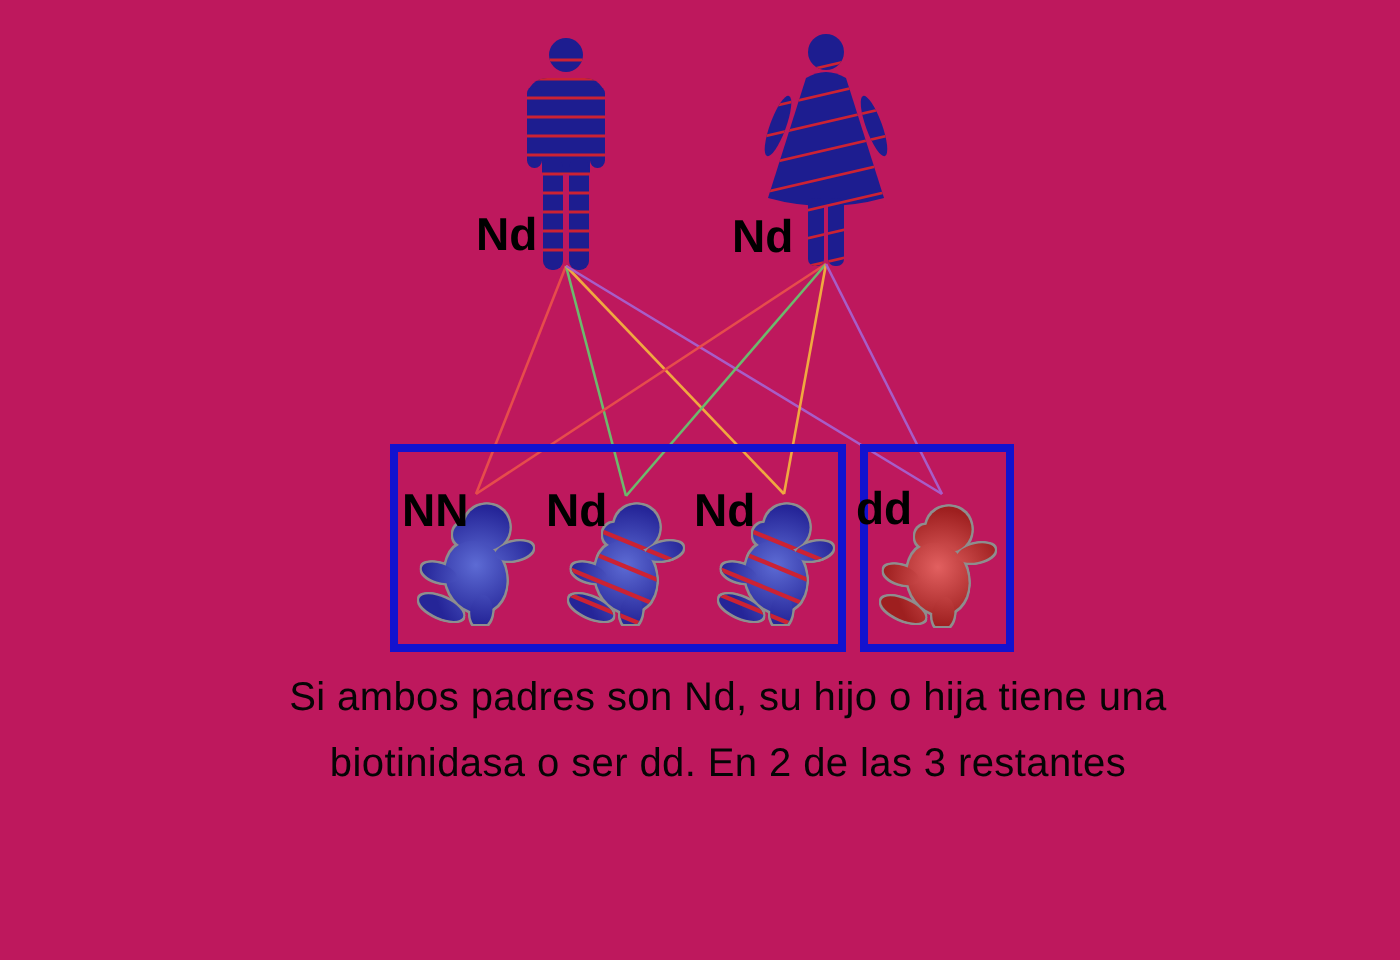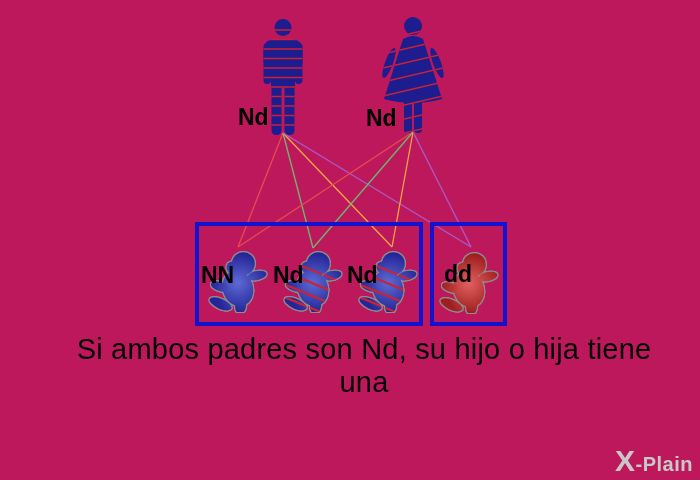--- a/index.html
+++ b/index.html
@@ -17,25 +17,25 @@
   }
   
   .pbox{position:absolute;border:4px solid var(--box,#1212cf);background:transparent;z-index:2;}
   .lines-svg{position:absolute;left:0;top:0;z-index:1;pointer-events:none;}
   .parent-svg{position:absolute;z-index:1;}
   .baby{
     position:absolute;z-index:3;
     filter:drop-shadow(1px 0 0 #8e8e8e) drop-shadow(-1px 0 0 #8e8e8e)
            drop-shadow(0 1px 0 #8e8e8e) drop-shadow(0 -1px 0 #8e8e8e);
   }
-  .baby-label{z-index:4;margin-top:20px;}
+  .baby-label{z-index:4;}
   .stripes line{stroke:var(--stripe,#cc2233);}
   .caption{
     position:absolute;left:54px;top:333px;width:620px;
-    font-size:29px;line-height:33px;color:#050505;letter-spacing:0.2px;
+    font-size:20px;line-height:33px;color:#050505;letter-spacing:0.2px;
   }
   .watermark{
     position:absolute;right:7px;bottom:2px;color:#c8c8c8;
     font-size:20px;font-weight:bold;letter-spacing:0.5px;
   }
   .watermark::first-letter{font-size:30px;}
 </style>
 </head>
 <body>
 
@@ -182,21 +182,21 @@
     </g>
   </svg>
 
   <svg class="baby" style="left:437px;top:251px" width="62" height="62" viewBox="0 0 68 68">
     <use href="#baby-shape" fill="url(#grad-red)"></use>
   </svg>
 
   <div class="geno baby-label abs" style="left:201px;top:244px">NN</div>
   <div class="geno baby-label abs" style="left:273px;top:244px">Nd</div>
   <div class="geno baby-label abs" style="left:347px;top:244px">Nd</div>
-  <div class="geno baby-label abs" style="left:444px;top:243px">dd</div>
+  <div class="geno baby-label abs" style="left:428px;top:243px">dd</div>
 
   <div class="caption">
     <div>Si ambos padres son Nd, su hijo o hija tiene una</div>
+    <div>biotinidasa o ser dd. En 2 de las 3 restantes</div>
   </div>
 
-  <div class="watermark">X-Plain</div>
 
 </div>
 
 </body></html>

